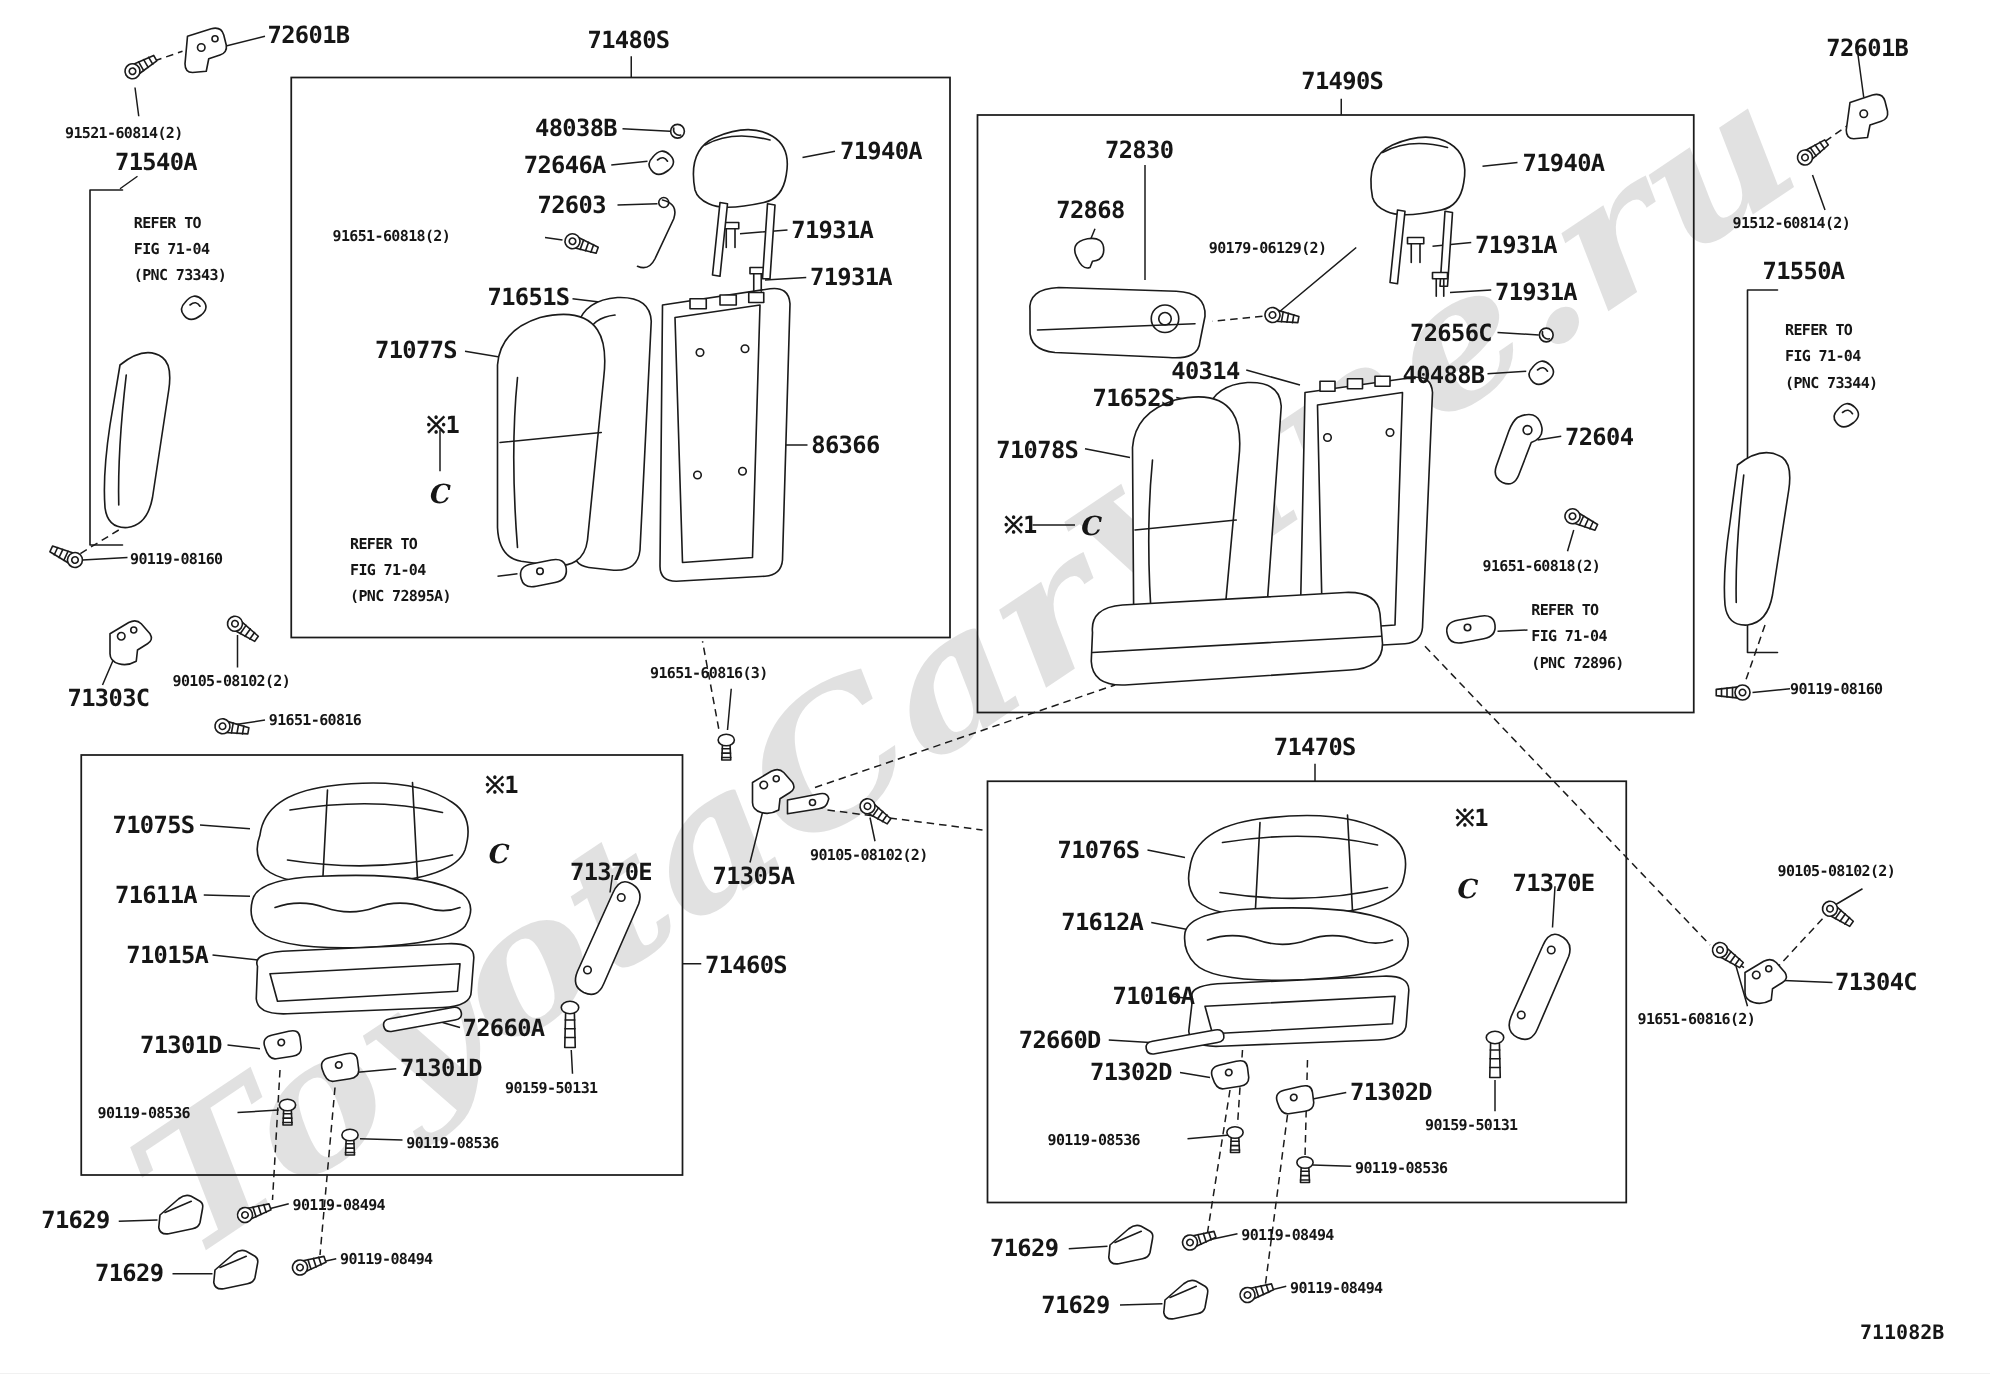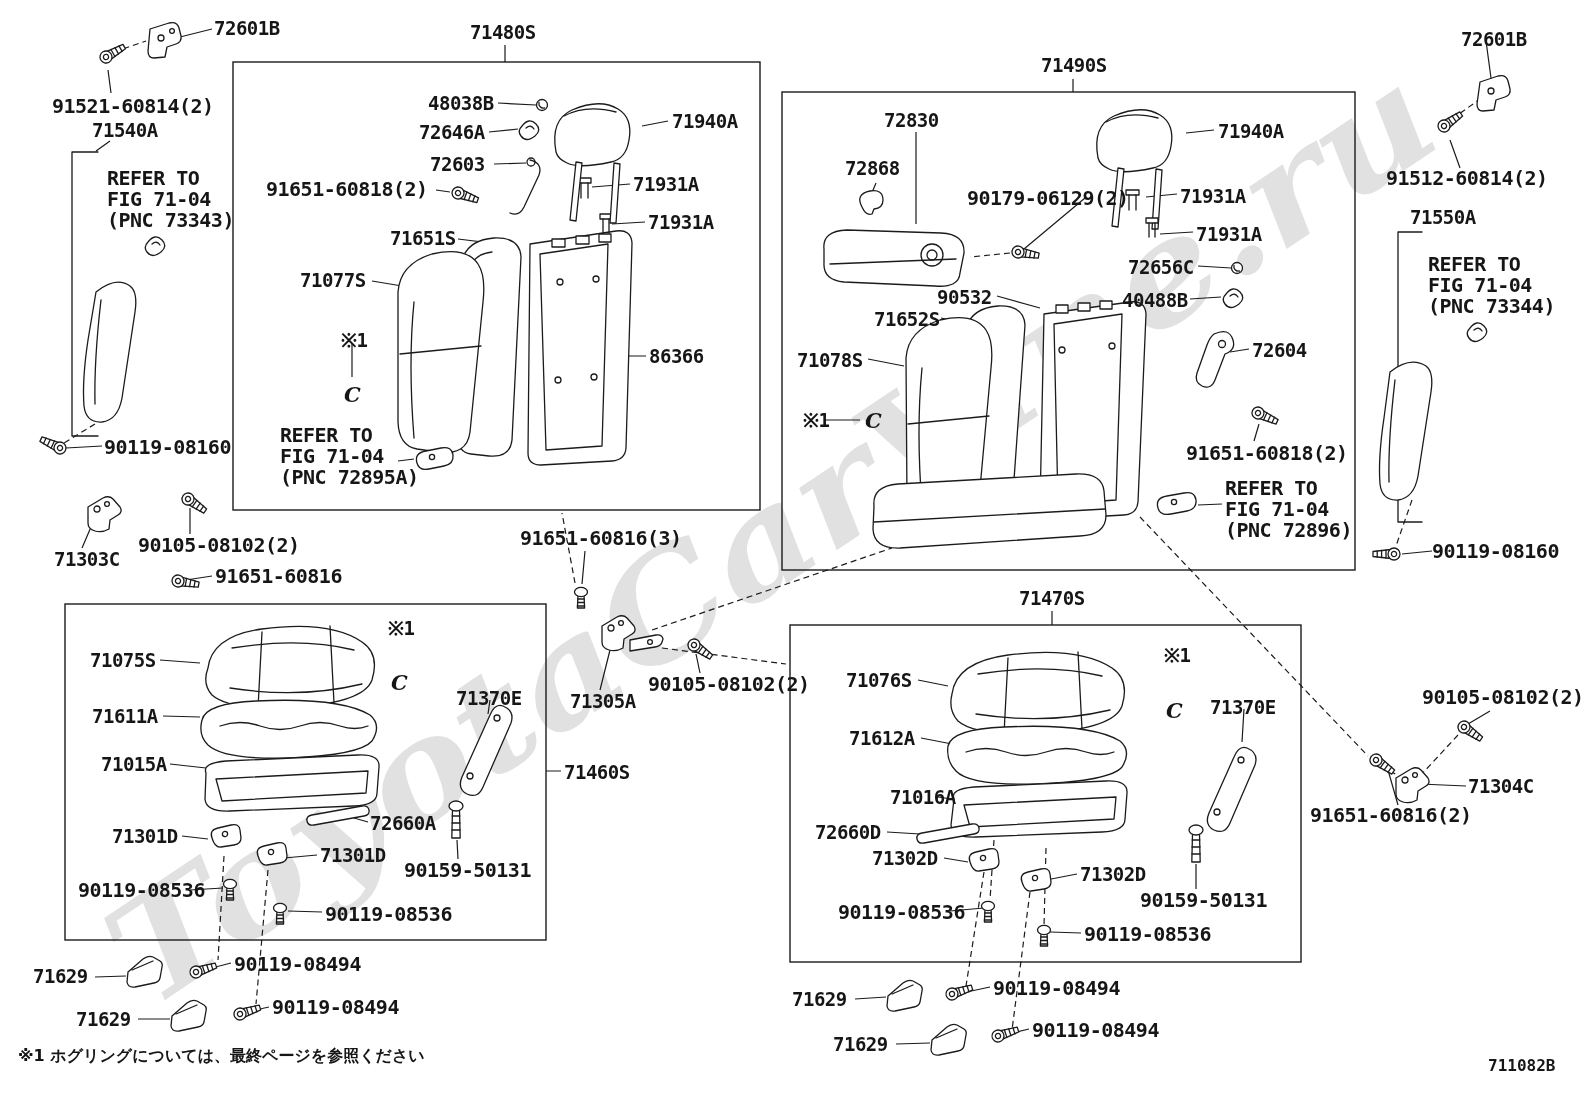--- a/index.html
+++ b/index.html
@@ -2,21 +2,21 @@
 <html><head>
 <meta charset="utf-8">
 <style>
   *{box-sizing:border-box}
   html,body{margin:0;padding:0;background:#dcdcdc}
   .page{position:relative;width:1592px;height:1099px;background:#ffffff;overflow:hidden;
         font-family:"DejaVu Sans Mono","Liberation Mono",monospace;color:#161616}
   svg.art{position:absolute;left:0;top:0;z-index:1}
   .lbl{position:absolute;font-weight:700;white-space:pre;z-index:3;color:#161616}
   .lg{font-size:19px;line-height:1.15;letter-spacing:-0.5px}
-  .sm{font-size:20px;line-height:21px;letter-spacing:-0.5px}
+  .sm{font-size:12px;line-height:21px;letter-spacing:-0.5px}
   .it{font-family:"DejaVu Serif","Liberation Serif",serif;font-style:italic;font-size:21px;font-weight:700}
   .fn{position:absolute;z-index:3;font-family:"DejaVu Sans","Liberation Sans",sans-serif;
       font-weight:700;font-size:16px;color:#161616}
   .dn{position:absolute;z-index:3;font-size:16px;font-weight:700;color:#161616}
 </style>
 </head>
 <body>
 
 <div class="page">
 
@@ -298,21 +298,21 @@
 FIG 71-04
 (PNC 72895A)</div>
 <div class="lbl lg" style="left:884px;top:110px">72830</div>
 <div class="lbl lg" style="left:845px;top:158px">72868</div>
 <div class="lbl sm" style="left:967px;top:188px">90179-06129(2)</div>
 <div class="lbl lg" style="left:1218px;top:121px">71940A</div>
 <div class="lbl lg" style="left:1180px;top:186px">71931A</div>
 <div class="lbl lg" style="left:1196px;top:224px">71931A</div>
 <div class="lbl lg" style="left:1128px;top:257px">72656C</div>
 <div class="lbl lg" style="left:1122px;top:290px">40488B</div>
-<div class="lbl lg" style="left:937px;top:287px">90532</div>
+<div class="lbl lg" style="left:937px;top:287px">40314</div>
 <div class="lbl lg" style="left:874px;top:309px">71652S</div>
 <div class="lbl lg" style="left:797px;top:350px">71078S</div>
 <div class="lbl lg" style="left:803px;top:410px">※1</div>
 <div class="lbl it" style="left:865px;top:408px">C</div>
 <div class="lbl lg" style="left:1252px;top:340px">72604</div>
 <div class="lbl sm" style="left:1186px;top:443px">91651-60818(2)</div>
 <div class="lbl sm" style="left:1225px;top:478px">REFER TO
 FIG 71-04
 (PNC 72896)</div>
 <div class="lbl sm" style="left:1386px;top:168px">91512-60814(2)</div>
@@ -359,16 +359,15 @@
 <div class="lbl sm" style="left:1140px;top:890px">90159-50131</div>
 <div class="lbl sm" style="left:1084px;top:924px">90119-08536</div>
 <div class="lbl lg" style="left:792px;top:989px">71629</div>
 <div class="lbl sm" style="left:993px;top:978px">90119-08494</div>
 <div class="lbl lg" style="left:833px;top:1034px">71629</div>
 <div class="lbl sm" style="left:1032px;top:1020px">90119-08494</div>
 <div class="lbl sm" style="left:1422px;top:687px">90105-08102(2)</div>
 <div class="lbl lg" style="left:1468px;top:776px">71304C</div>
 <div class="lbl sm" style="left:1310px;top:805px">91651-60816(2)</div>
 
-<div class="fn" style="left:18px;top:1046px">※1 ホグリングについては、最終ページを参照ください</div>
 <div class="dn" style="left:1488px;top:1056px">711082B</div>
 
 </div>
 
 </body></html>

